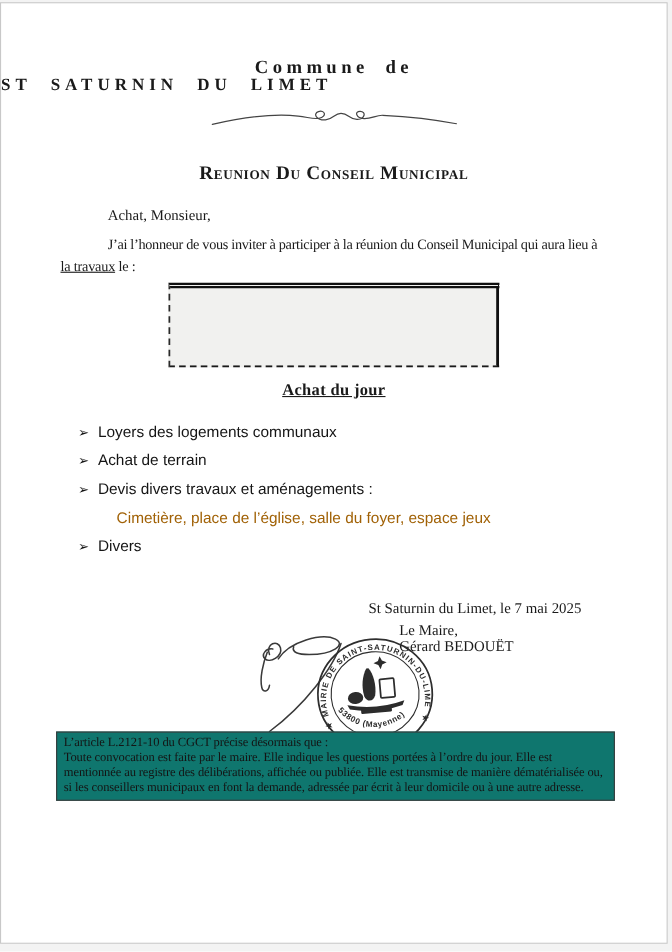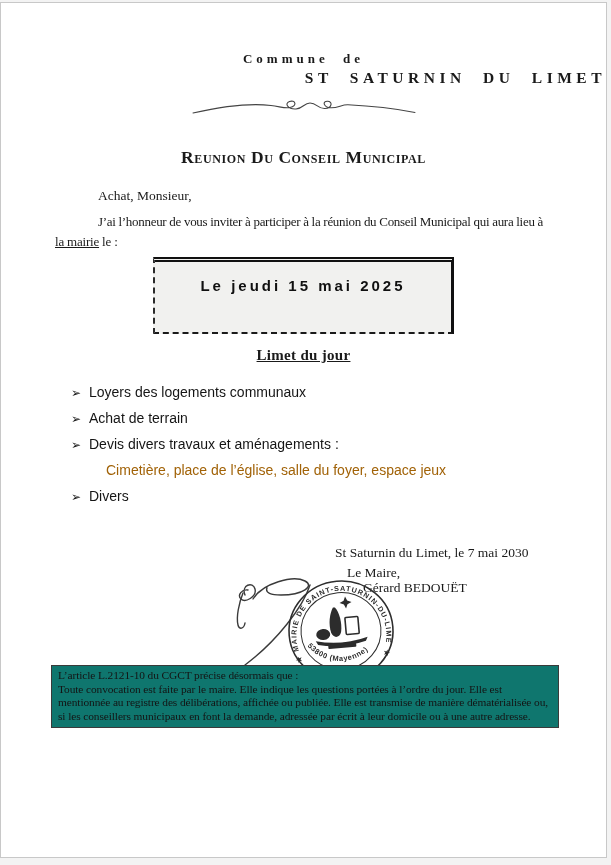--- a/index.html
+++ b/index.html
@@ -11,24 +11,24 @@
   }
   .page{
     position:absolute;left:0px;top:2px;width:605px;height:854px;
     background:#ffffff;border:1px solid #c8c8c8;
   }
   .abs{position:absolute;}
   .serif{font-family:"Liberation Serif", serif;}
 
   .hdr-commune{
     left:0;right:0;top:48px;text-align:center;
-    font-weight:bold;font-size:13px;letter-spacing:4px;word-spacing:7px;
+    font-weight:bold;font-size:17px;letter-spacing:4px;word-spacing:7px;
   }
   .hdr-name{
-    left:0;right:0;top:66px;text-align:right;
+    left:0;right:0;top:66px;text-align:left;
     font-weight:bold;font-size:15.5px;letter-spacing:4.5px;word-spacing:9px;
   }
   .flourish{left:188px;top:92px;}
 
   .doc-title{
     left:0;right:0;top:144px;text-align:center;
     font-weight:bold;font-size:17.5px;font-variant:small-caps;letter-spacing:0.6px;
   }
 
   .salutation{left:97px;top:185px;font-size:13.5px;}
@@ -64,21 +64,21 @@
     font-family:"Liberation Sans", sans-serif;font-size:14px;color:#151515;}
   .agenda-row .bullet{
     font-family:"DejaVu Sans", sans-serif;font-size:12px;width:18px;flex:0 0 18px;
   }
   .agenda-sub{
     height:16px;padding-left:35px;
     font-family:"Liberation Sans", sans-serif;font-size:14px;color:#a16207;
   }
 
   .place-date{left:334px;top:542px;font-size:13.5px;}
-  .signer-role{left:346px;top:562px;font-size:13.5px;text-align:right;}
+  .signer-role{left:362px;top:562px;font-size:13.5px;text-align:right;}
   .signer-name{left:362px;top:577px;font-size:13.5px;}
 
   .signature{left:214px;top:570px;}
   .stamp{left:284px;top:574px;transform:rotate(-5deg);}
 
   .foot-box{
     left:50px;top:662px;width:494px;
     border:1px solid #3a3a3a;background:#0f766e;
     padding:3px 6px 4px 6px;
     font-size:11.4px;line-height:13.6px;letter-spacing:-0.1px;color:#141414;
@@ -95,28 +95,27 @@
   <svg class="abs flourish" width="230" height="26" viewBox="0 0 230 26">
     <path d="M4,18 C35,11 62,8 82,10.5 C92,11.8 96,13.5 101,12.5 C109,10.8 106,4.5 100.5,6.5 C95,8.5 99,14.5 107,14 C114,13.6 115,8 121,8 C128,8 129,14 136,13.5 C143,13 144,6.5 138.5,6.3 C133,6.1 134.5,12.5 142,12.8 C149,13 153,9.5 159,9.8 C180,10.8 203,13 226,17.5" fill="none" stroke="#444" stroke-width="1.1" stroke-linecap="round"></path>
   </svg>
 
   <div class="abs doc-title serif">Reunion Du Conseil Municipal</div>
 
   <div class="abs salutation serif">Achat, Monsieur,</div>
 
   <div class="abs intro serif">
     <div class="l1">J’ai l’honneur de vous inviter à participer à la réunion du Conseil Municipal qui aura lieu à</div>
-    <div class="l2"><span class="loc">la mairie</span><span>  le :</span></div>
+    <div class="l2"><span class="loc">la travaux</span><span>  le :</span></div>
   </div>
 
   <div class="abs date-box">
-    <div class="dline first">Le jeudi 15 mai 2025</div>
   </div>
 
-  <div class="abs ordre serif">Limet du jour</div>
+  <div class="abs ordre serif">Achat du jour</div>
 
   <div class="abs agenda">
     <div class="agenda-row">
       <span class="bullet">➢</span>
       <span>Loyers des logements communaux</span>
     </div>
     <div class="agenda-row">
       <span class="bullet">➢</span>
       <span>Achat de terrain</span>
     </div>
@@ -124,21 +123,21 @@
       <span class="bullet">➢</span>
       <span>Devis divers travaux et aménagements :</span>
     </div>
     <div class="agenda-sub">Cimetière, place de l’église, salle du foyer, espace jeux</div>
     <div class="agenda-row">
       <span class="bullet">➢</span>
       <span>Divers</span>
     </div>
   </div>
 
-  <div class="abs place-date serif">St Saturnin du Limet, le 7 mai 2030</div>
+  <div class="abs place-date serif">St Saturnin du Limet, le 7 mai 2025</div>
   <div class="abs signer-role serif">Le Maire,</div>
   <div class="abs signer-name serif">Gérard BEDOUËT</div>
 
   <svg class="abs signature" width="125" height="95" viewBox="0 0 125 95">
     <g fill="none" stroke="#3a3a3a" stroke-width="1.4" stroke-linecap="round">
       <path d="M30,22 C26,12 38,8 40,16 C42,24 30,30 26,26 C22,22 27,16 33,17"></path>
       <path d="M28,20 C24,30 21,44 23,52 C24,57 29,56 30,50"></path>
       <path d="M38,26 C48,10 78,2 90,8 C100,13 88,22 66,22 C56,22 50,20 52,15"></path>
       <path d="M95,12 C88,34 62,68 30,92"></path>
     </g>

